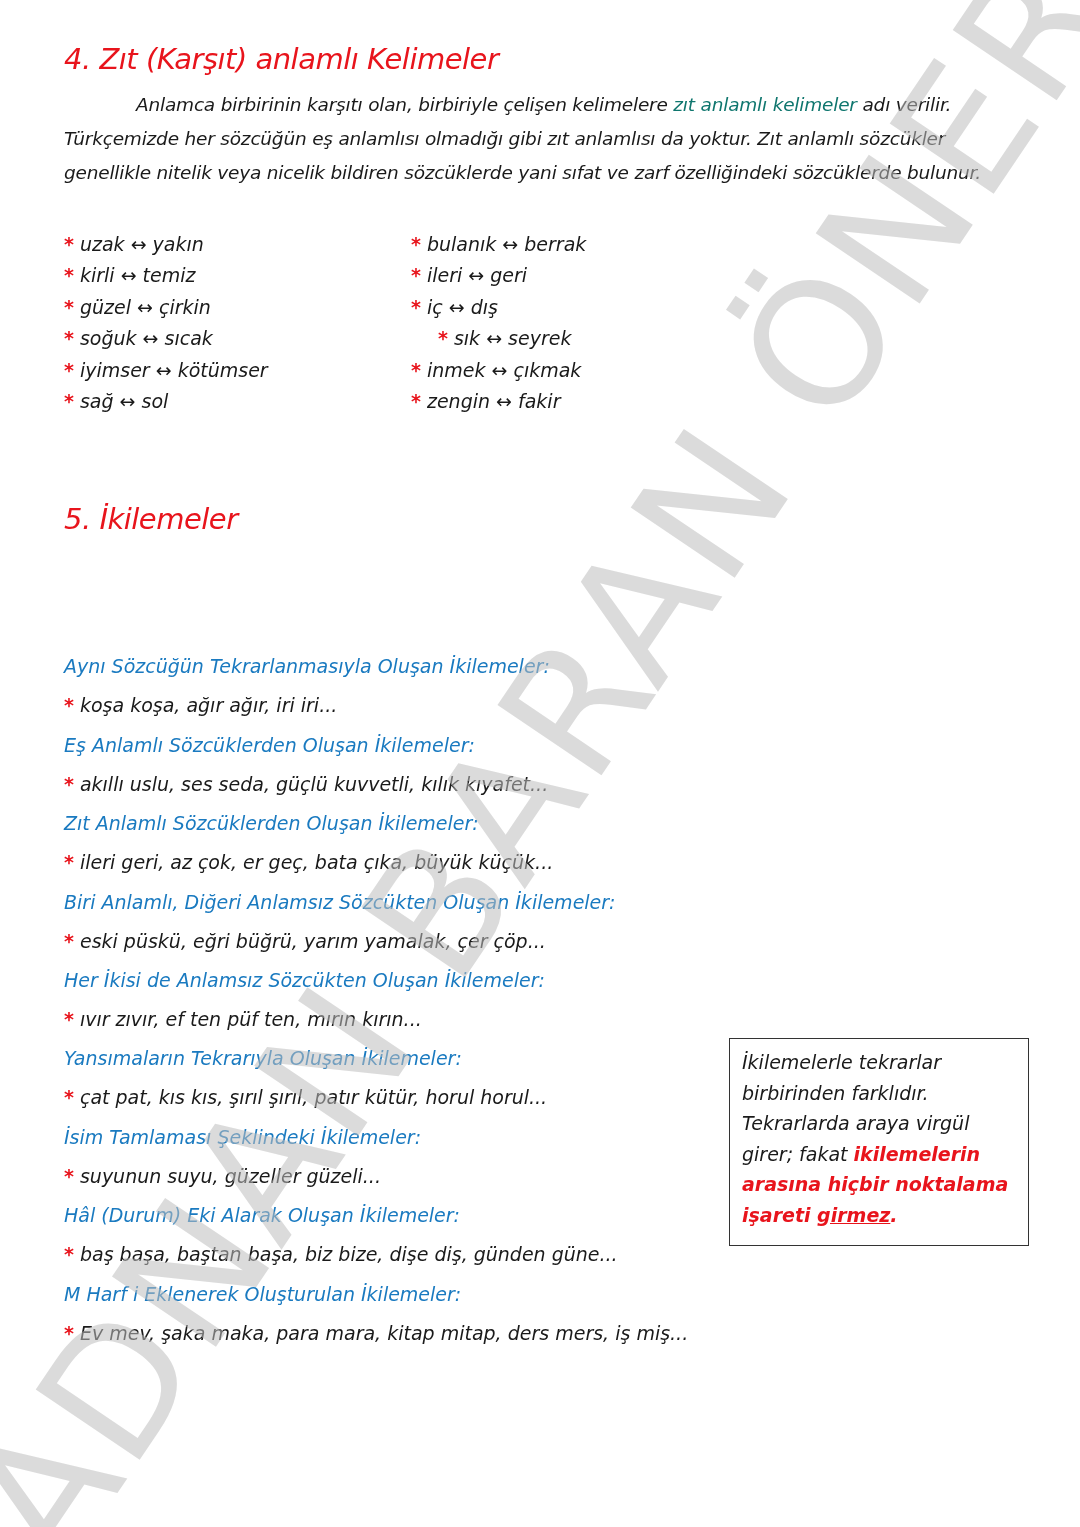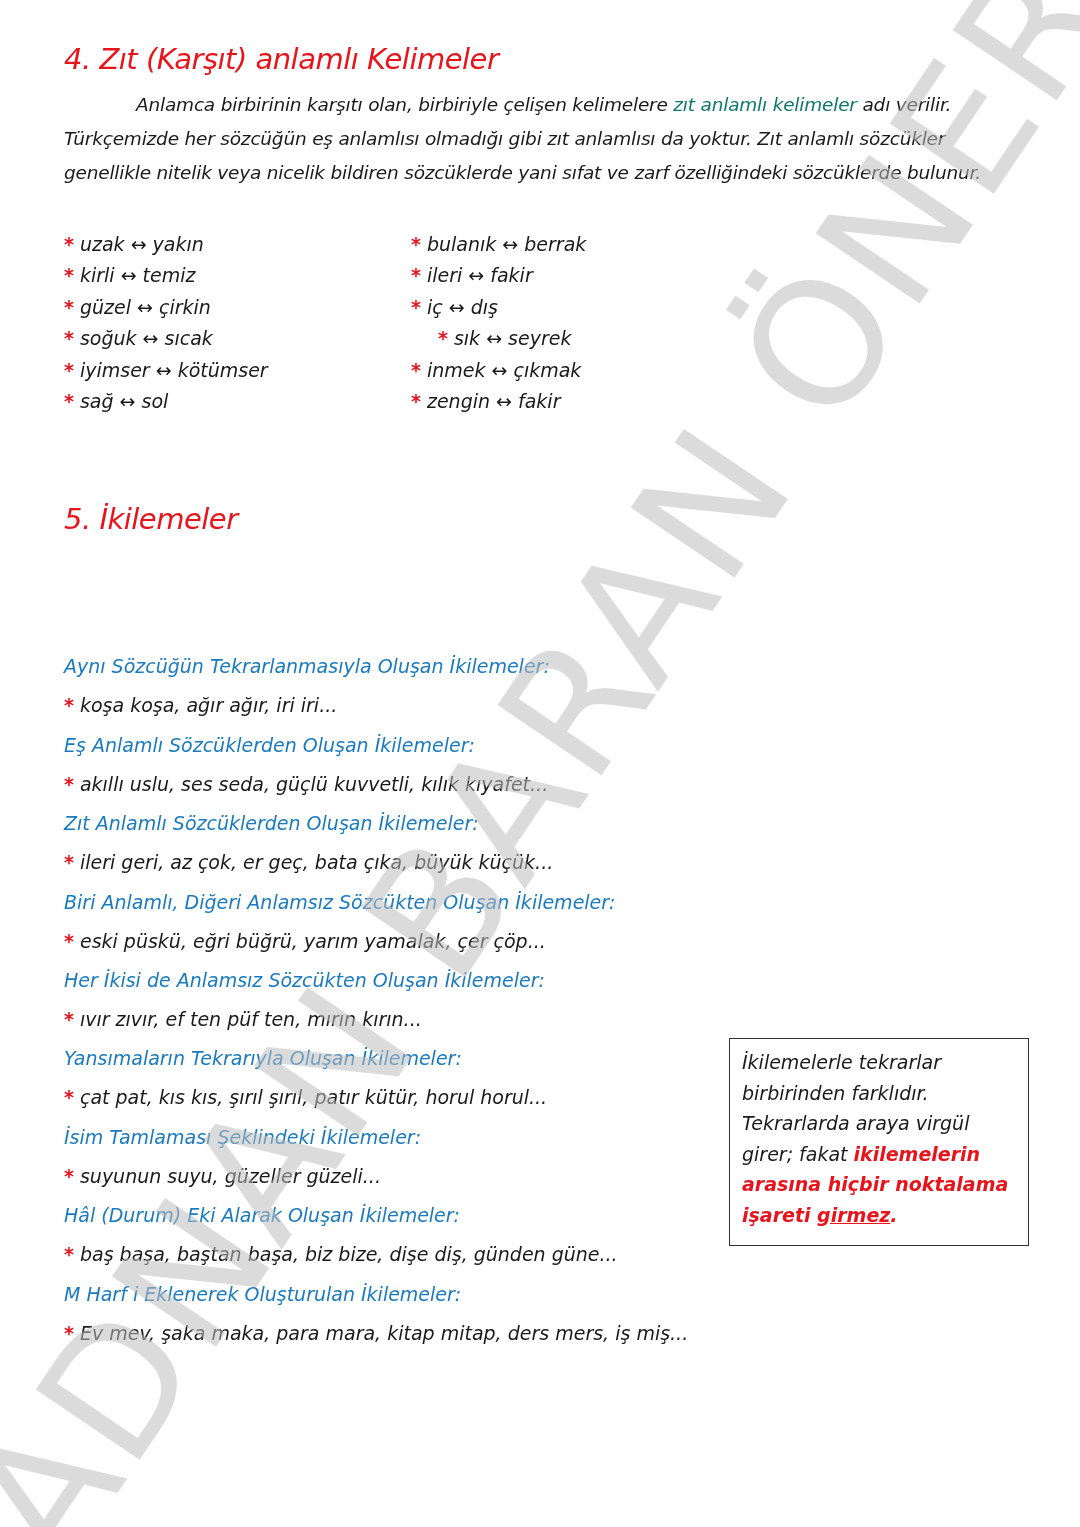--- a/index.html
+++ b/index.html
@@ -38,21 +38,21 @@
     <div class="pair" style="left:64px; top:229px;"><span class="star">*</span><span>uzak ↔ yakın</span></div>
     <div class="pair" style="left:64px; top:260px;"><span class="star">*</span><span>kirli ↔ temiz</span></div>
     <div class="pair" style="left:64px; top:292px;"><span class="star">*</span><span>güzel ↔ çirkin</span></div>
     <div class="pair" style="left:64px; top:323px;"><span class="star">*</span><span>soğuk ↔ sıcak</span></div>
     <div class="pair" style="left:64px; top:355px;"><span class="star">*</span><span>iyimser ↔ kötümser</span></div>
     <div class="pair" style="left:64px; top:386px;"><span class="star">*</span><span>sağ ↔ sol</span></div>
   </div>
 
   <div>
     <div class="pair" style="left:411px; top:229px;"><span class="star">*</span><span>bulanık ↔ berrak</span></div>
-    <div class="pair" style="left:411px; top:260px;"><span class="star">*</span><span>ileri ↔ fakir</span></div>
+    <div class="pair" style="left:411px; top:260px;"><span class="star">*</span><span>ileri ↔ geri</span></div>
     <div class="pair" style="left:411px; top:292px;"><span class="star">*</span><span>iç ↔ dış</span></div>
     <div class="pair" style="left:411px; top:323px;margin-left:27px;"><span class="star">*</span><span>sık ↔ seyrek</span></div>
     <div class="pair" style="left:411px; top:355px;"><span class="star">*</span><span>inmek ↔ çıkmak</span></div>
     <div class="pair" style="left:411px; top:386px;"><span class="star">*</span><span>zengin ↔ fakir</span></div>
   </div>
 
   <div class="h" style="top:502px;">5. İkilemeler</div>
 
 
   <div>

